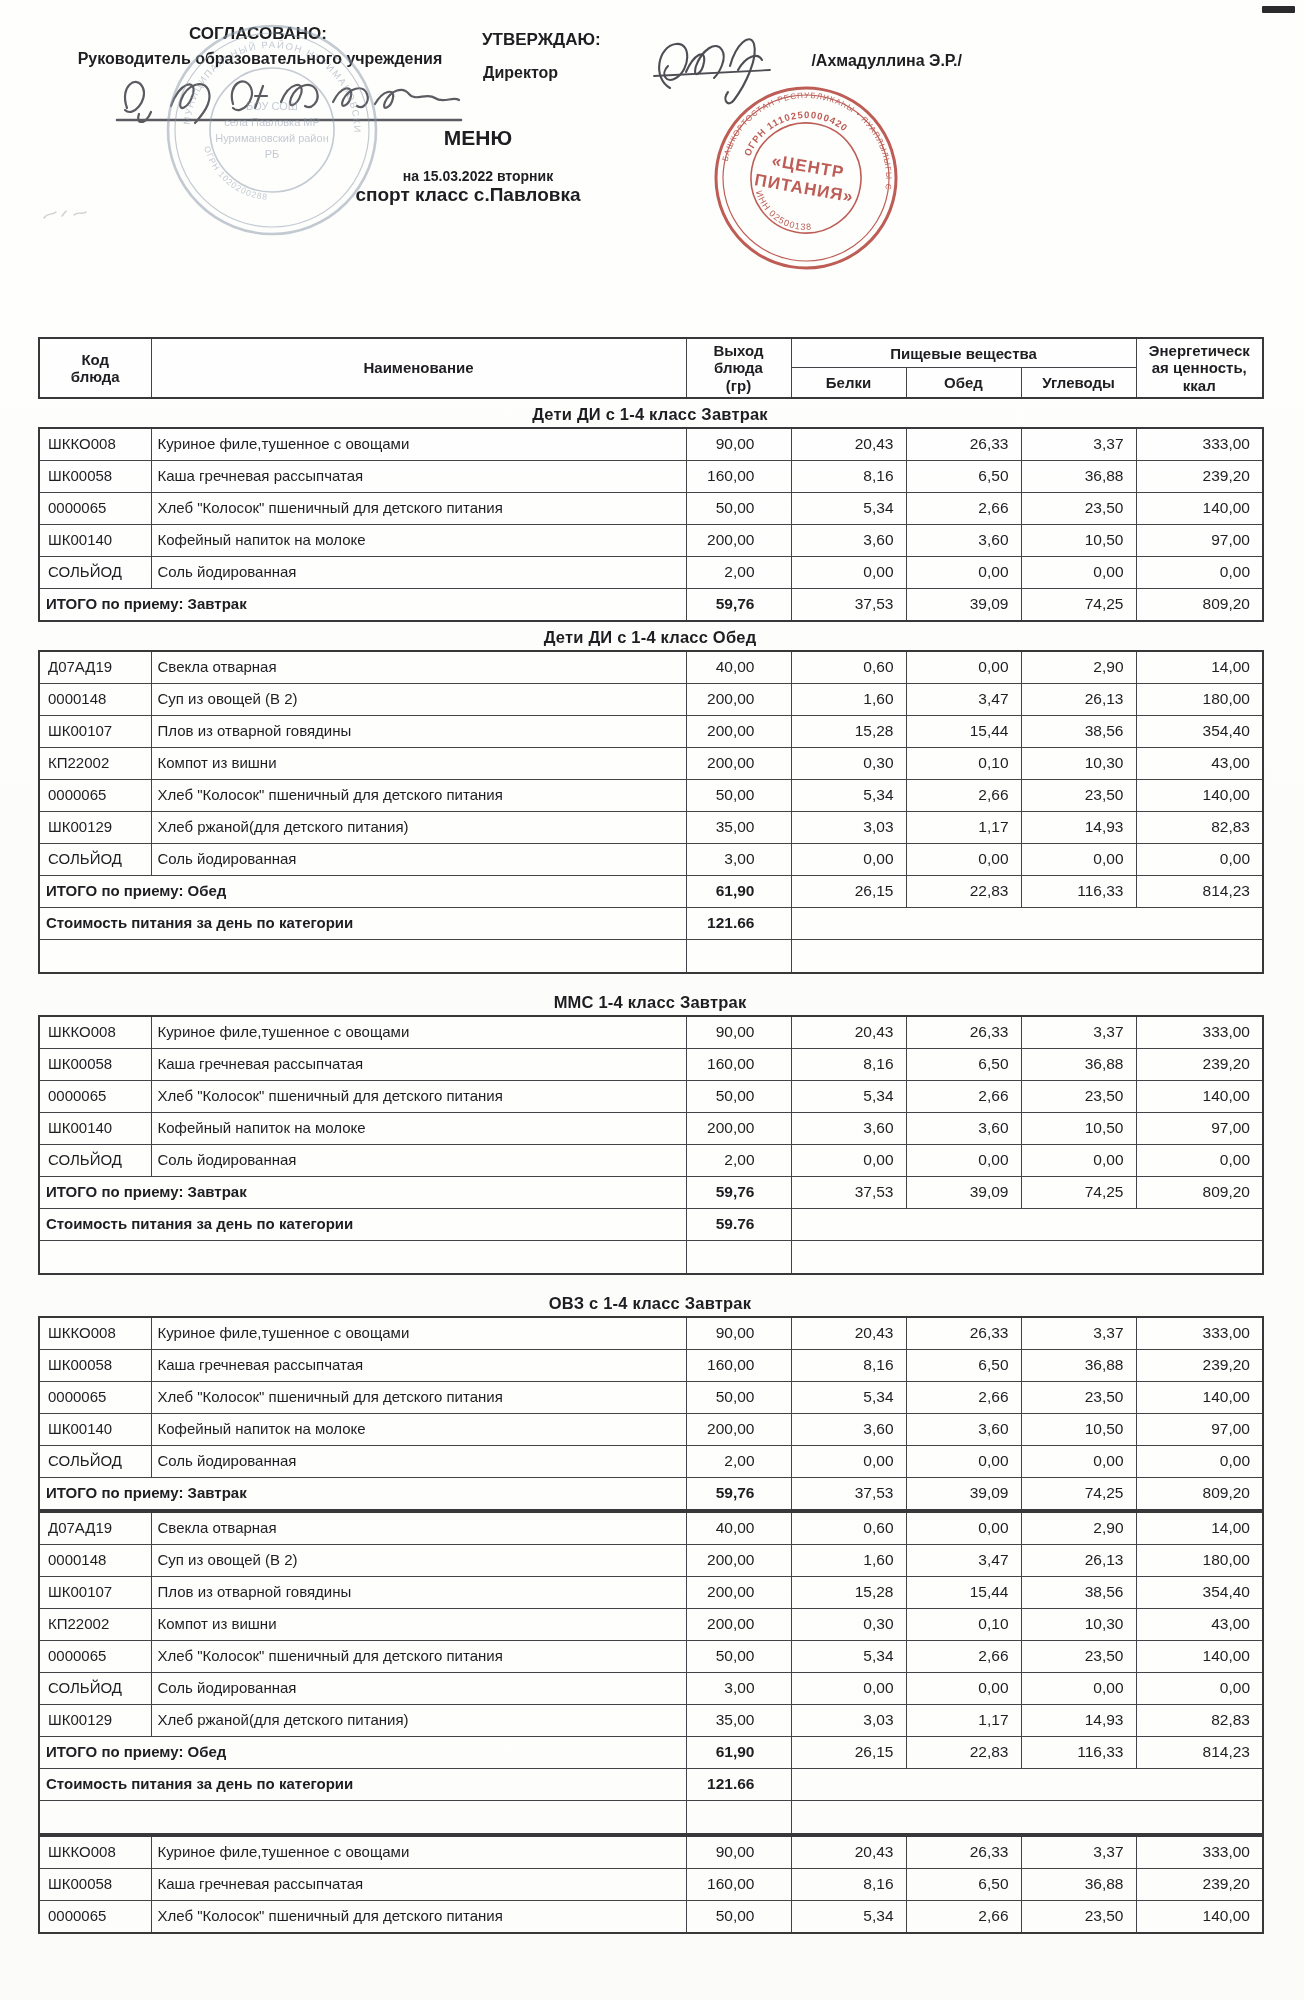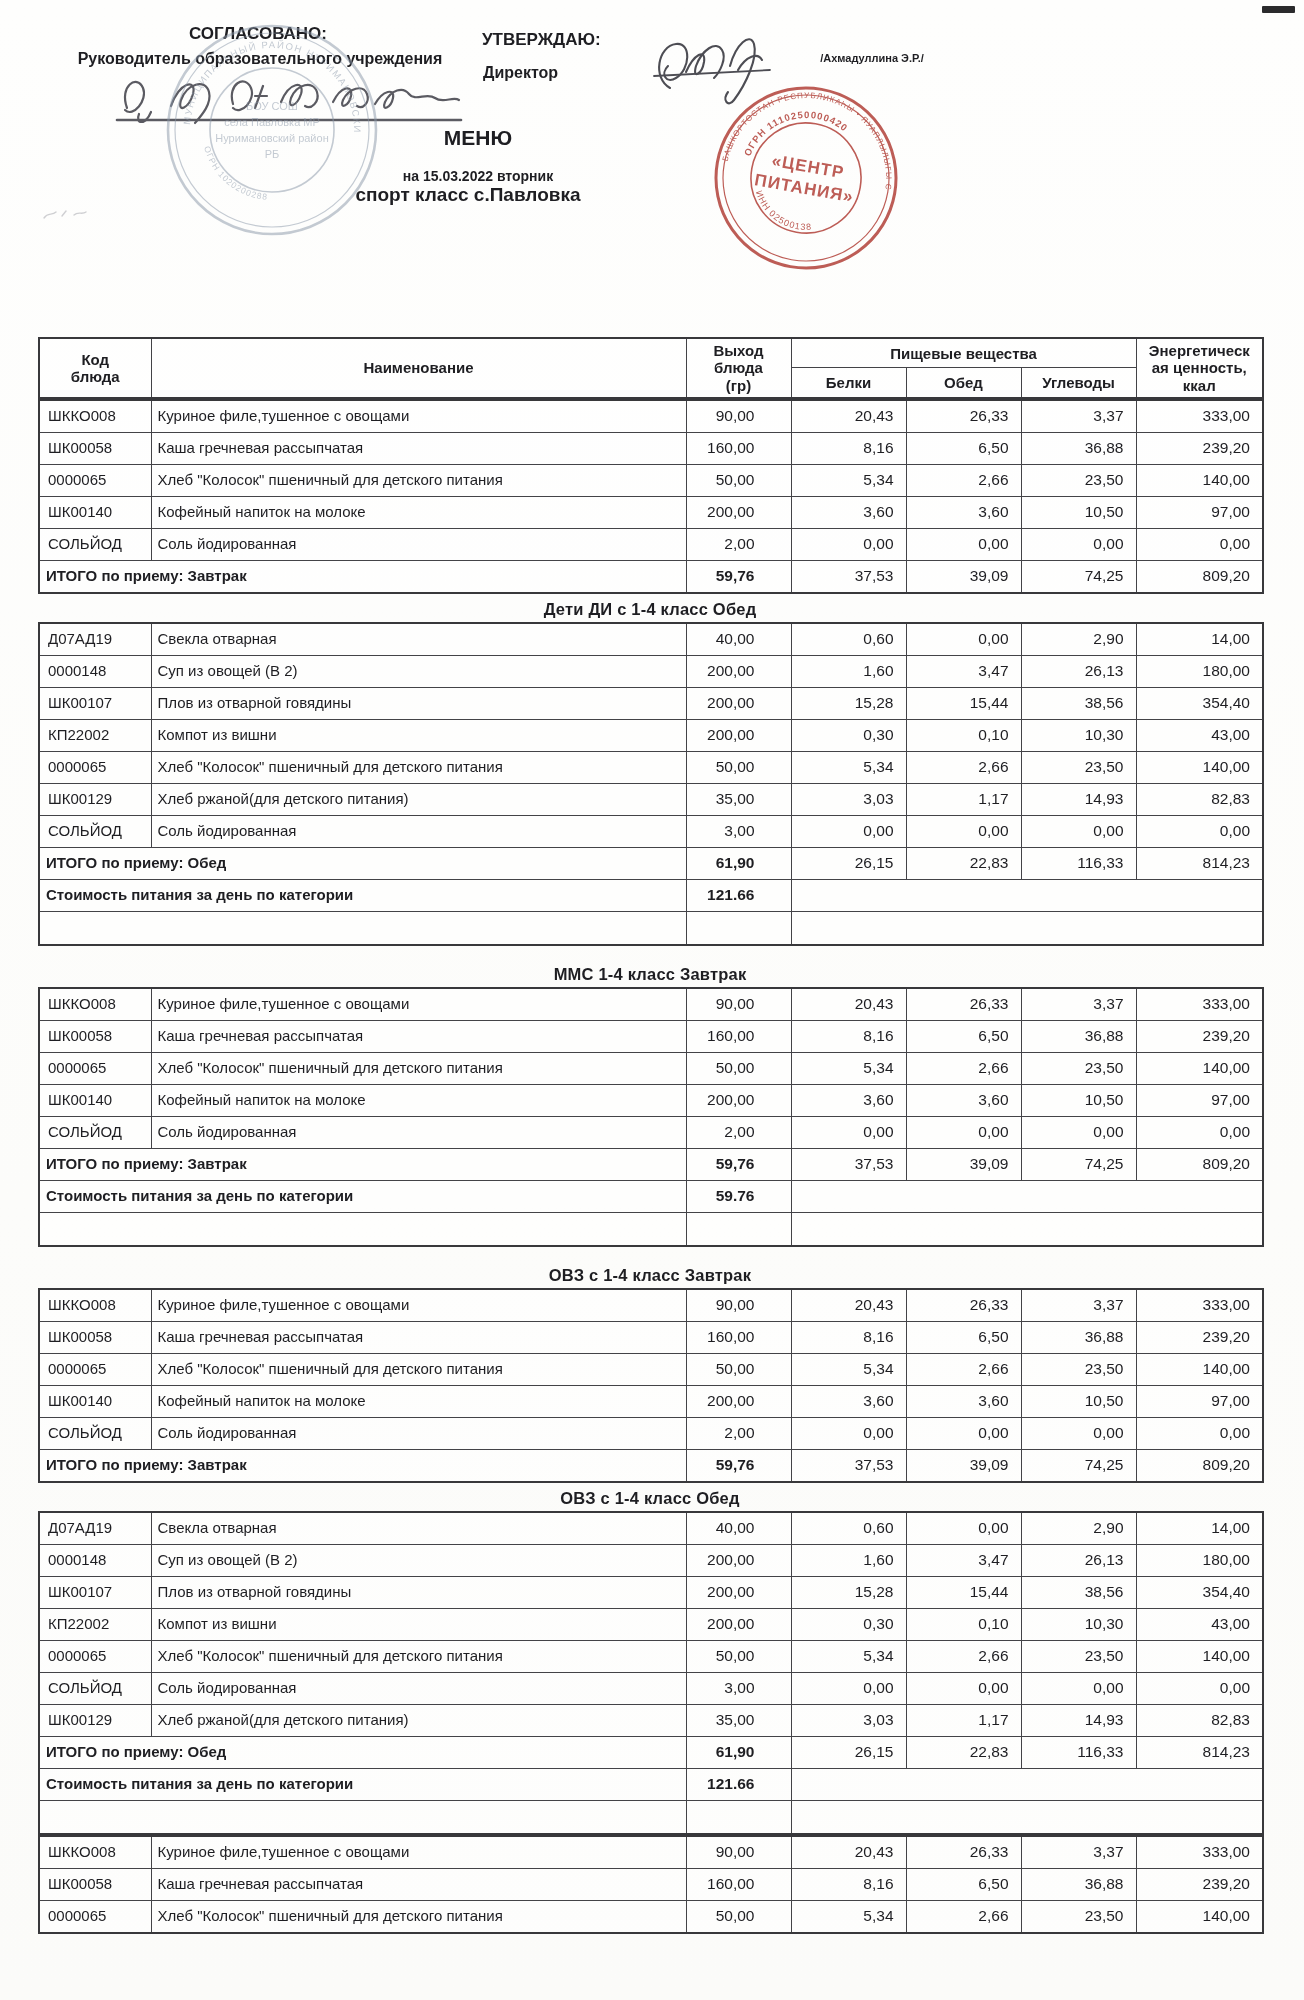--- a/index.html
+++ b/index.html
@@ -75,21 +75,21 @@
   <svg class="abs" style="left:642px;top:26px;" width="140" height="80" viewBox="0 0 140 80">
     <g fill="none" stroke="#3f3f46" stroke-width="2.1" stroke-linecap="round" opacity="0.92">
       <path d="M28,62 C10,52 16,20 34,18 C50,16 48,44 34,52 C24,58 18,48 26,40"></path>
       <path d="M44,46 C52,28 64,22 62,36 C60,48 50,54 54,40 C60,24 74,14 80,24 C85,32 78,46 72,52"></path>
       <path d="M88,40 C94,18 108,6 112,18 C116,32 104,58 92,74 C86,82 80,74 86,66"></path>
       <path d="M96,44 C104,30 116,26 120,34"></path>
       <path d="M12,50 L128,44" stroke-width="1.8"></path>
     </g>
   </svg>
 
-  <div class="abs hdr-txt" style="left:782px;top:52px;width:180px;font-size:11px;text-align:center;">/Ахмадуллина Э.Р./</div>
+  <div class="abs hdr-txt" style="left:782px;top:52px;width:180px;font-size:16px;text-align:right;">/Ахмадуллина Э.Р./</div>
 
   <div class="abs hdr-txt" style="left:328px;top:126px;width:300px;font-size:21px;">МЕНЮ</div>
   <div class="abs hdr-txt" style="left:298px;top:168px;width:360px;font-size:14px;">на 15.03.2022  вторник</div>
   <div class="abs hdr-txt" style="left:288px;top:184px;width:360px;font-size:19px;">спорт класс с.Павловка</div>
 
   <svg class="abs stamp" style="left:710px;top:82px;opacity:.85;transform:rotate(10deg);" width="192" height="192" viewBox="0 0 192 192">
     <defs>
       <path id="rarcOut" d="M 16,96 A 80,80 0 0 1 176,96"></path>
       <path id="rarcOgrn" d="M 36,96 A 60,60 0 0 1 156,96"></path>
       <path id="rarcInn" d="M 44,96 A 52,52 0 0 0 148,96"></path>
@@ -142,20 +142,21 @@
       </tr>
       <tr>
         <th>Белки</th>
         <th>Обед</th>
         <th>Углеводы</th>
       </tr>
     </tbody>
       </table>
 
     <div id="sections">
+        <div class="section-title">Дети ДИ с 1-4 класс Завтрак</div>
         <table class="grid">
     <colgroup>
       <col style="width:112px">
             <col style="width:535px">
             <col style="width:105px">
       <col style="width:115px">
             <col style="width:115px">
             <col style="width:115px">
             <col style="width:127px">
     </colgroup>
@@ -447,21 +448,20 @@
             <tr>
               <td class="name strong" colspan="2">ИТОГО по приему: Завтрак</td>
               <td class="num out strong">59,76</td>
               <td class="num">37,53</td>
               <td class="num">39,09</td>
               <td class="num">74,25</td>
               <td class="num">809,20</td>
             </tr>
           </tbody>
         </table>
-        <div class="section-title">ОВЗ с 1-4 класс Обед</div>
         <table class="grid">
     <colgroup>
       <col style="width:112px">
             <col style="width:535px">
             <col style="width:105px">
       <col style="width:115px">
             <col style="width:115px">
             <col style="width:115px">
             <col style="width:127px">
     </colgroup>

